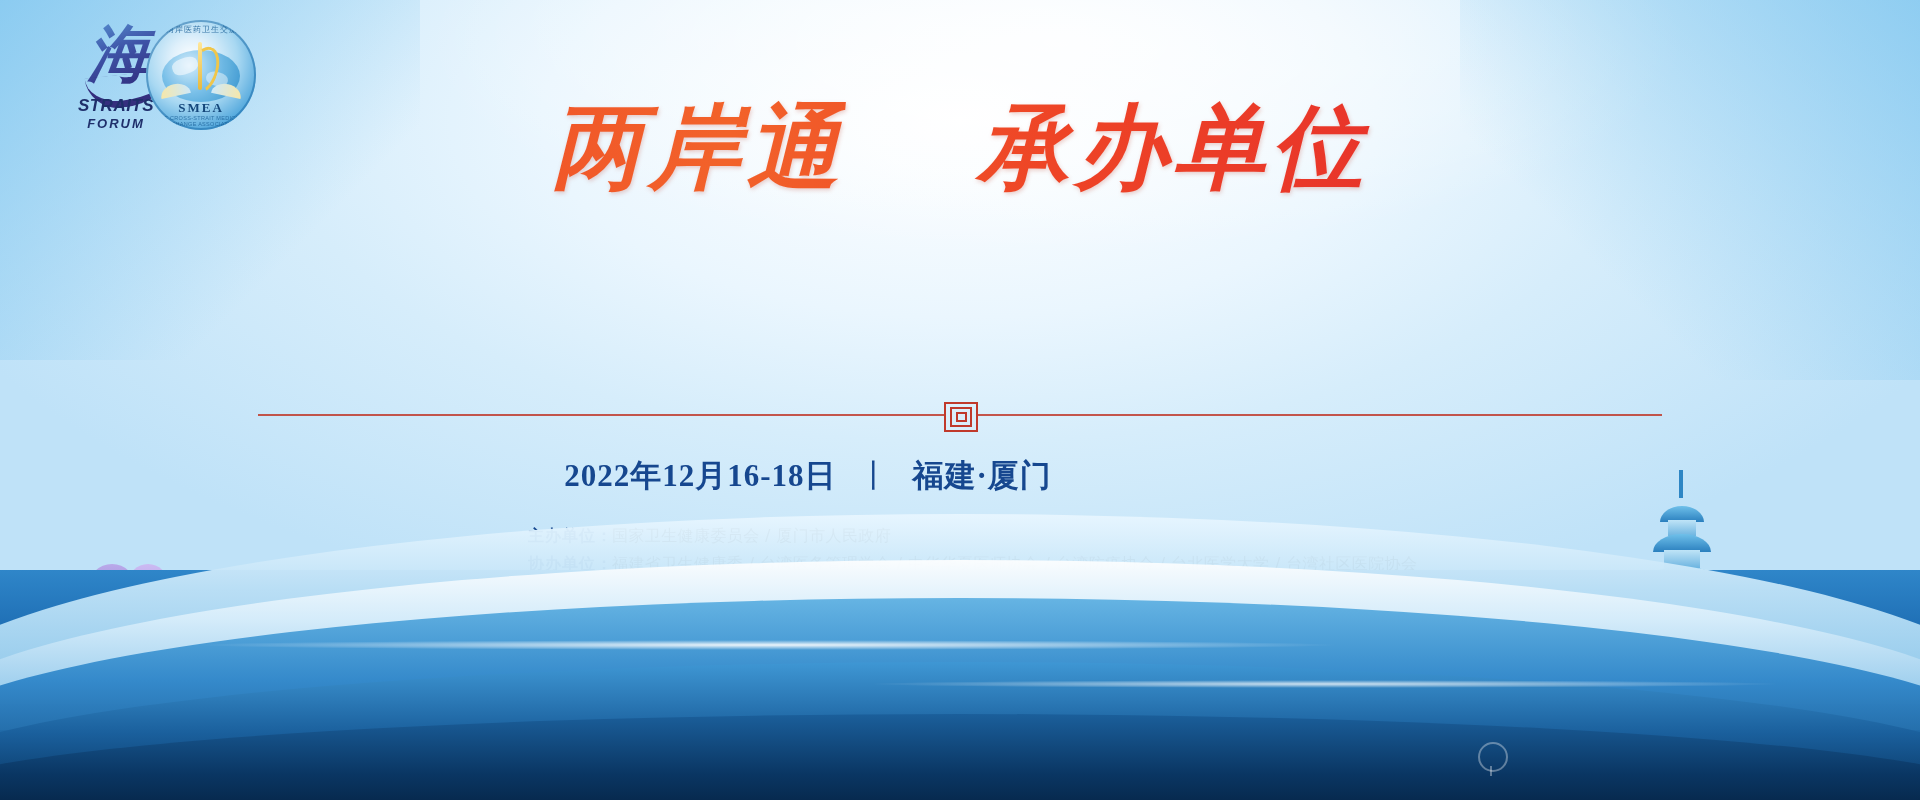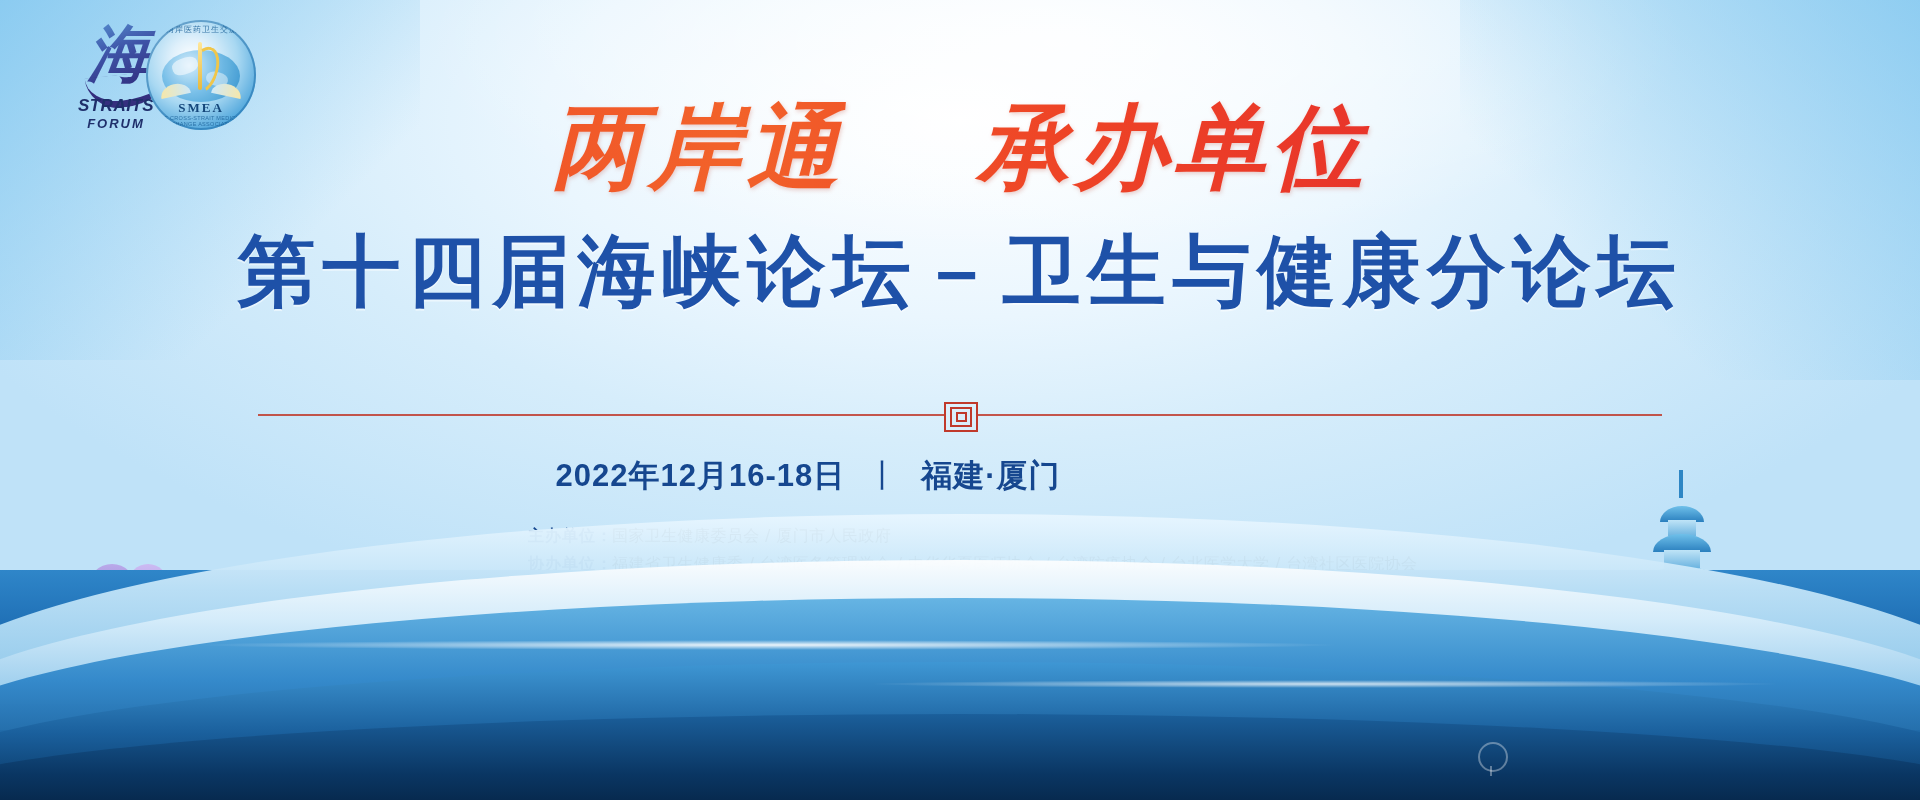--- a/index.html
+++ b/index.html
@@ -129,21 +129,21 @@
   .divider .line.l{left:258px;width:686px;}
   .divider .line.r{right:258px;width:686px;}
   .divider .knot{position:absolute;left:50%;top:0;transform:translateX(-50%);width:34px;height:34px;}
   .divider .knot .k{position:absolute;border:2px solid #c0392b;}
   .k1{left:1px;top:4px;width:30px;height:26px;}
   .k2{left:7px;top:9px;width:18px;height:16px;}
   .k3{left:13px;top:14px;width:7px;height:6px;}
 
   
   .datebar{position:absolute;left:0;top:455px;width:1616px;text-align:center;
-    font-family:Liberation Sans, sans-serif;
+    font-family:Liberation Serif, serif;
     font-size:31px;font-weight:700;color:#16478f;letter-spacing:1px;white-space:nowrap;}
   .datebar .sep{display:inline-block;margin:0 22px;color:#16478f;font-weight:400;}
 
   
   .orgs{position:absolute;left:0;top:524px;width:1920px;display:flex;justify-content:center;}
   .orgs-inner{width:920px;}
   .org-row{display:flex;align-items:flex-start;margin-bottom:4px;
     font-family:"DejaVu Sans","Liberation Sans",sans-serif;font-size:16px;line-height:24px;}
   .org-label{flex:0 0 96px;color:#16478f;font-weight:700;text-align:right;letter-spacing:1px;}
   .org-colon{flex:0 0 12px;color:#16478f;font-weight:700;}
@@ -180,21 +180,20 @@
       <div class="smea-snake"></div>
       <div class="smea-wing l"></div>
       <div class="smea-wing r"></div>
       <div class="smea-text">SMEA</div>
       <div class="smea-arc-b">THE CROSS-STRAIT MEDICINE EXCHANGE ASSOCIATION</div>
     </div>
   </div>
 
   <div class="slogan"><span>两岸通</span><span class="rong">融</span><span class="gap"></span><span>承办单位</span></div>
 
-  <div class="main-title">第十四届海峡论坛－卫生与健康分论坛</div>
 
   <div class="divider">
     <div class="line l"></div>
     <div class="line r"></div>
     <div class="knot">
       <div class="k k1"></div>
         <div class="k k2"></div>
         <div class="k k3"></div>
     </div>
   </div>

